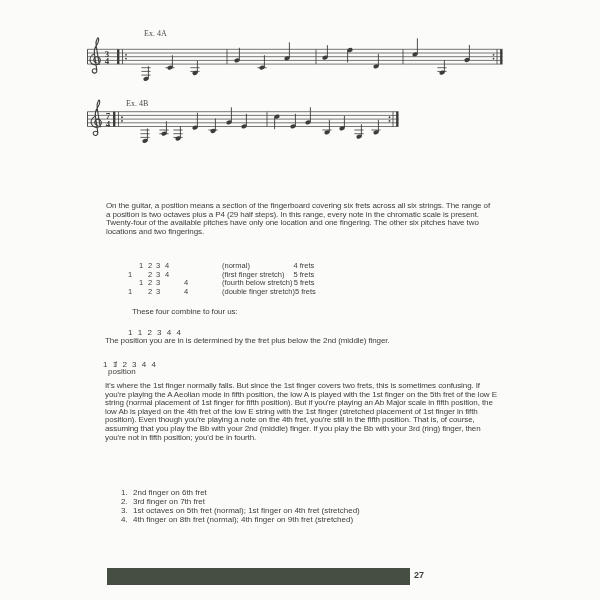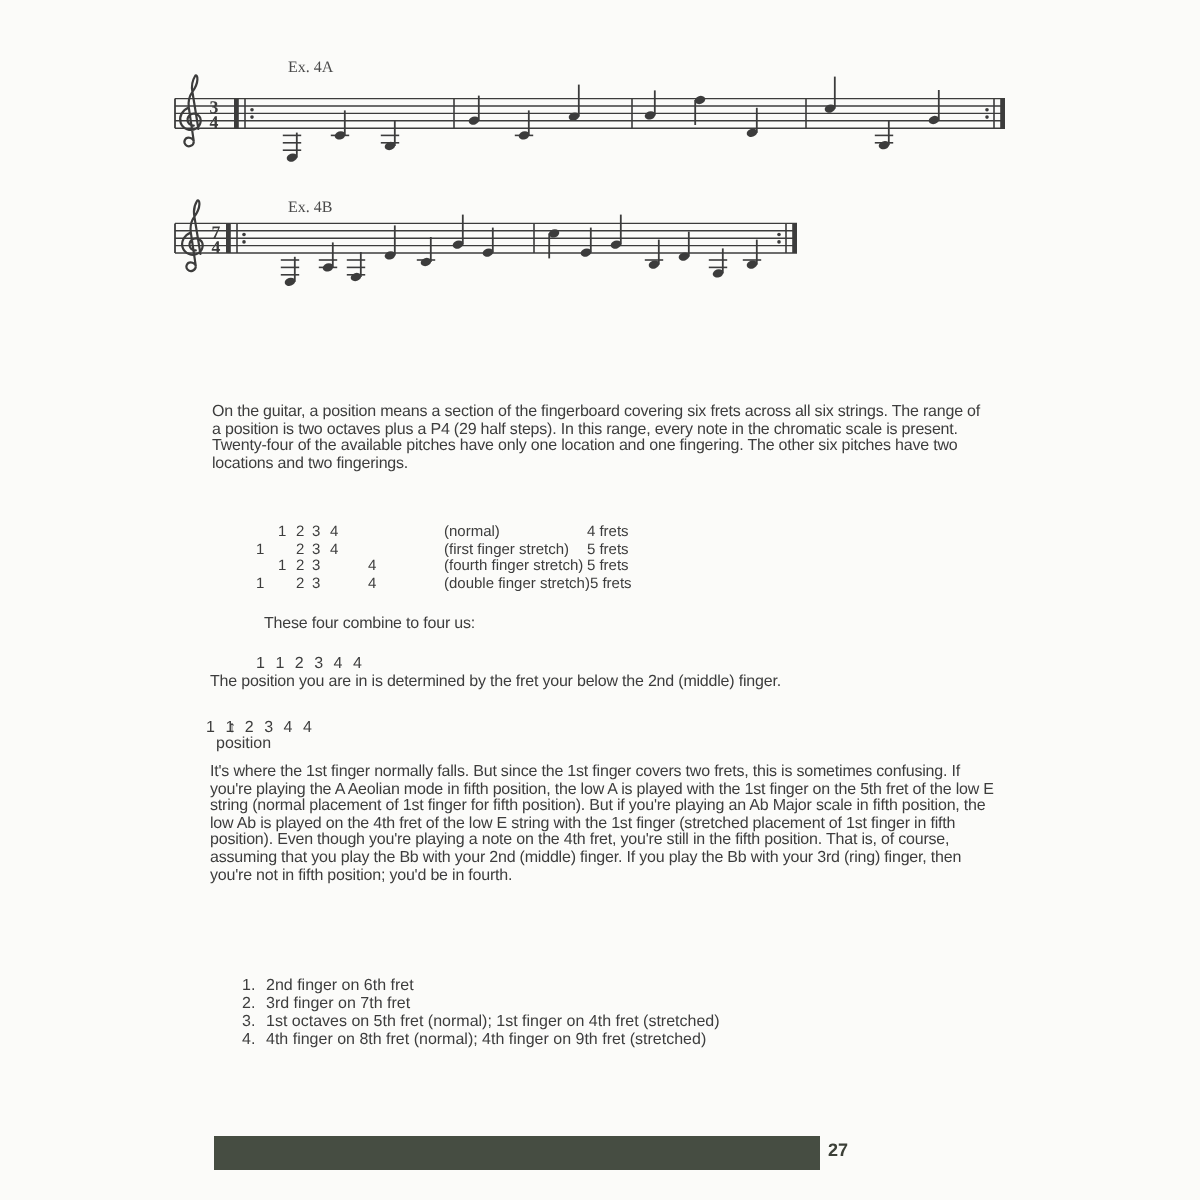--- a/index.html
+++ b/index.html
@@ -76,21 +76,21 @@
       <ellipse cx="330" cy="16.3" rx="2.7" ry="2" fill="#3c3c3c" transform="rotate(-18 330 16.3)"></ellipse>
       <line x1="332.4" y1="16.3" x2="332.4" y2="0.3000000000000007" stroke="#3c3c3c" stroke-width="0.9"></line>
       <line x1="352.4" y1="29.7" x2="361.6" y2="29.7" stroke="#3c3c3c" stroke-width="0.8"></line>
       <line x1="352.4" y1="33.4" x2="361.6" y2="33.4" stroke="#3c3c3c" stroke-width="0.8"></line>
       <ellipse cx="357" cy="34.6" rx="2.7" ry="2" fill="#3c3c3c" transform="rotate(-18 357 34.6)"></ellipse>
       <line x1="359.4" y1="34.6" x2="359.4" y2="22.1" stroke="#3c3c3c" stroke-width="0.9"></line>
       <ellipse cx="382" cy="22" rx="2.7" ry="2" fill="#3c3c3c" transform="rotate(-18 382 22)"></ellipse>
       <line x1="384.4" y1="22" x2="384.4" y2="7" stroke="#3c3c3c" stroke-width="0.9"></line>
     </svg>
 
-  <div class="abs ex-label" style="left:144px;top:99px;">Ex. 4B</div>
+  <div class="abs ex-label" style="left:126px;top:99px;">Ex. 4B</div>
   <svg id="staff-1" width="425" height="58" style="left: 85px; top: 98px;">
       <line x1="2.5" y1="13.7" x2="313.5" y2="13.7" stroke="#3c3c3c" stroke-width="0.7"></line>
       <line x1="2.5" y1="17.4" x2="313.5" y2="17.4" stroke="#3c3c3c" stroke-width="0.7"></line>
       <line x1="2.5" y1="21.1" x2="313.5" y2="21.1" stroke="#3c3c3c" stroke-width="0.7"></line>
       <line x1="2.5" y1="24.8" x2="313.5" y2="24.8" stroke="#3c3c3c" stroke-width="0.7"></line>
       <line x1="2.5" y1="28.5" x2="313.5" y2="28.5" stroke="#3c3c3c" stroke-width="0.7"></line>
       <line x1="2.5" y1="13.7" x2="2.5" y2="28.5" stroke="#3c3c3c" stroke-width="0.9"></line>
       <path d="M8.9 34.1 C8.9 36.2 6.3 37.3 4.9 35.9 C3.5 34.5 4.4 32.2 6.3 32.2 C7.8 32.2 8.8 33.3 8.9 34.1 L6.4 17.2 C6 14.2 6.6 11.5 8.2 9.3 C9.5 7.5 10.6 5.6 10.7 3.2 C10.8 1.6 10.1 0.5 9.5 1.5 C8.2 3.6 7.7 6.6 8.2 9.3 L11.2 27.9 M6.4 17.2 C3.1 18.6 1.4 21.7 2.3 24.7 C3.3 27.9 7.2 29.3 10 27.7 C12.7 26.1 13.1 22.5 11 20.9 C9 19.4 6.2 20.4 5.8 22.8 C5.5 24.9 7 26.3 8.9 26.2" transform="translate(4,1)" fill="none" stroke="#3c3c3c" stroke-width="1.1" stroke-linecap="round"></path>
       <text x="23" y="21.1" text-anchor="middle" font-size="8.9" font-weight="bold" font-family="&quot;Liberation Serif&quot;,serif" fill="#3c3c3c">7</text>
       <text x="23" y="28.5" text-anchor="middle" font-size="8.9" font-weight="bold" font-family="&quot;Liberation Serif&quot;,serif" fill="#3c3c3c">4</text>
@@ -171,40 +171,40 @@
         <span>(first finger stretch)</span>
         <span>5 frets</span>
       </div>
       <div class="al-row">
         <span></span>
         <span>1</span>
         <span>2</span>
         <span>3</span>
         <span></span>
         <span>4</span>
-        <span>(fourth finger stretch)</span>
+        <span>(fourth below stretch)</span>
         <span>5 frets</span>
       </div>
       <div class="al-row">
         <span>1</span>
         <span></span>
         <span>2</span>
         <span>3</span>
         <span></span>
         <span>4</span>
         <span>(double finger stretch)</span>
         <span>5 frets</span>
       </div>
     </div>
 
   <div class="abs indent-text" style="left:132px;top:308px;">These four combine to four us:</div>
 
   <div class="abs digits" style="left:128px;top:321px;"><span>1</span><span>1</span><span>2</span><span>3</span><span>4</span><span>4</span></div>
 
-  <div class="abs body-text" style="left:105px;top:337px;width:396px;">The position you are in is determined by the fret your below the 2nd (middle) finger.</div>
+  <div class="abs body-text" style="left:105px;top:337px;width:396px;">The position you are in is determined by the fret plus below the 2nd (middle) finger.</div>
 
   <div class="abs digits" style="left:103px;top:353px;"><span>1</span><span>1</span><span>2</span><span>3</span><span>4</span><span>4</span></div>
 
   <div class="abs arrow" style="left:114px;top:360px;">↑</div>
 
   <div class="abs pos-label" style="left:108px;top:367px;">position</div>
 
   <div class="abs body-text" style="left:105px;top:382px;width:397px;">It's where the 1st finger normally falls.  But since the 1st finger covers two frets, this is sometimes confusing.  If you're playing the A Aeolian mode in fifth position, the low A is played with the 1st finger on the 5th fret of the low E string (normal placement of 1st finger for fifth position).  But if you're playing an Ab Major scale in fifth position, the low Ab is played on the 4th fret of the low E string with the 1st finger (stretched placement of 1st finger in fifth position).  Even though you're playing a note on the 4th fret, you're still in the fifth position. That is, of course, assuming that you play the Bb with your 2nd (middle) finger.  If you play the Bb with your 3rd (ring) finger, then you're not in fifth position;  you'd be in fourth.</div>
 
 

